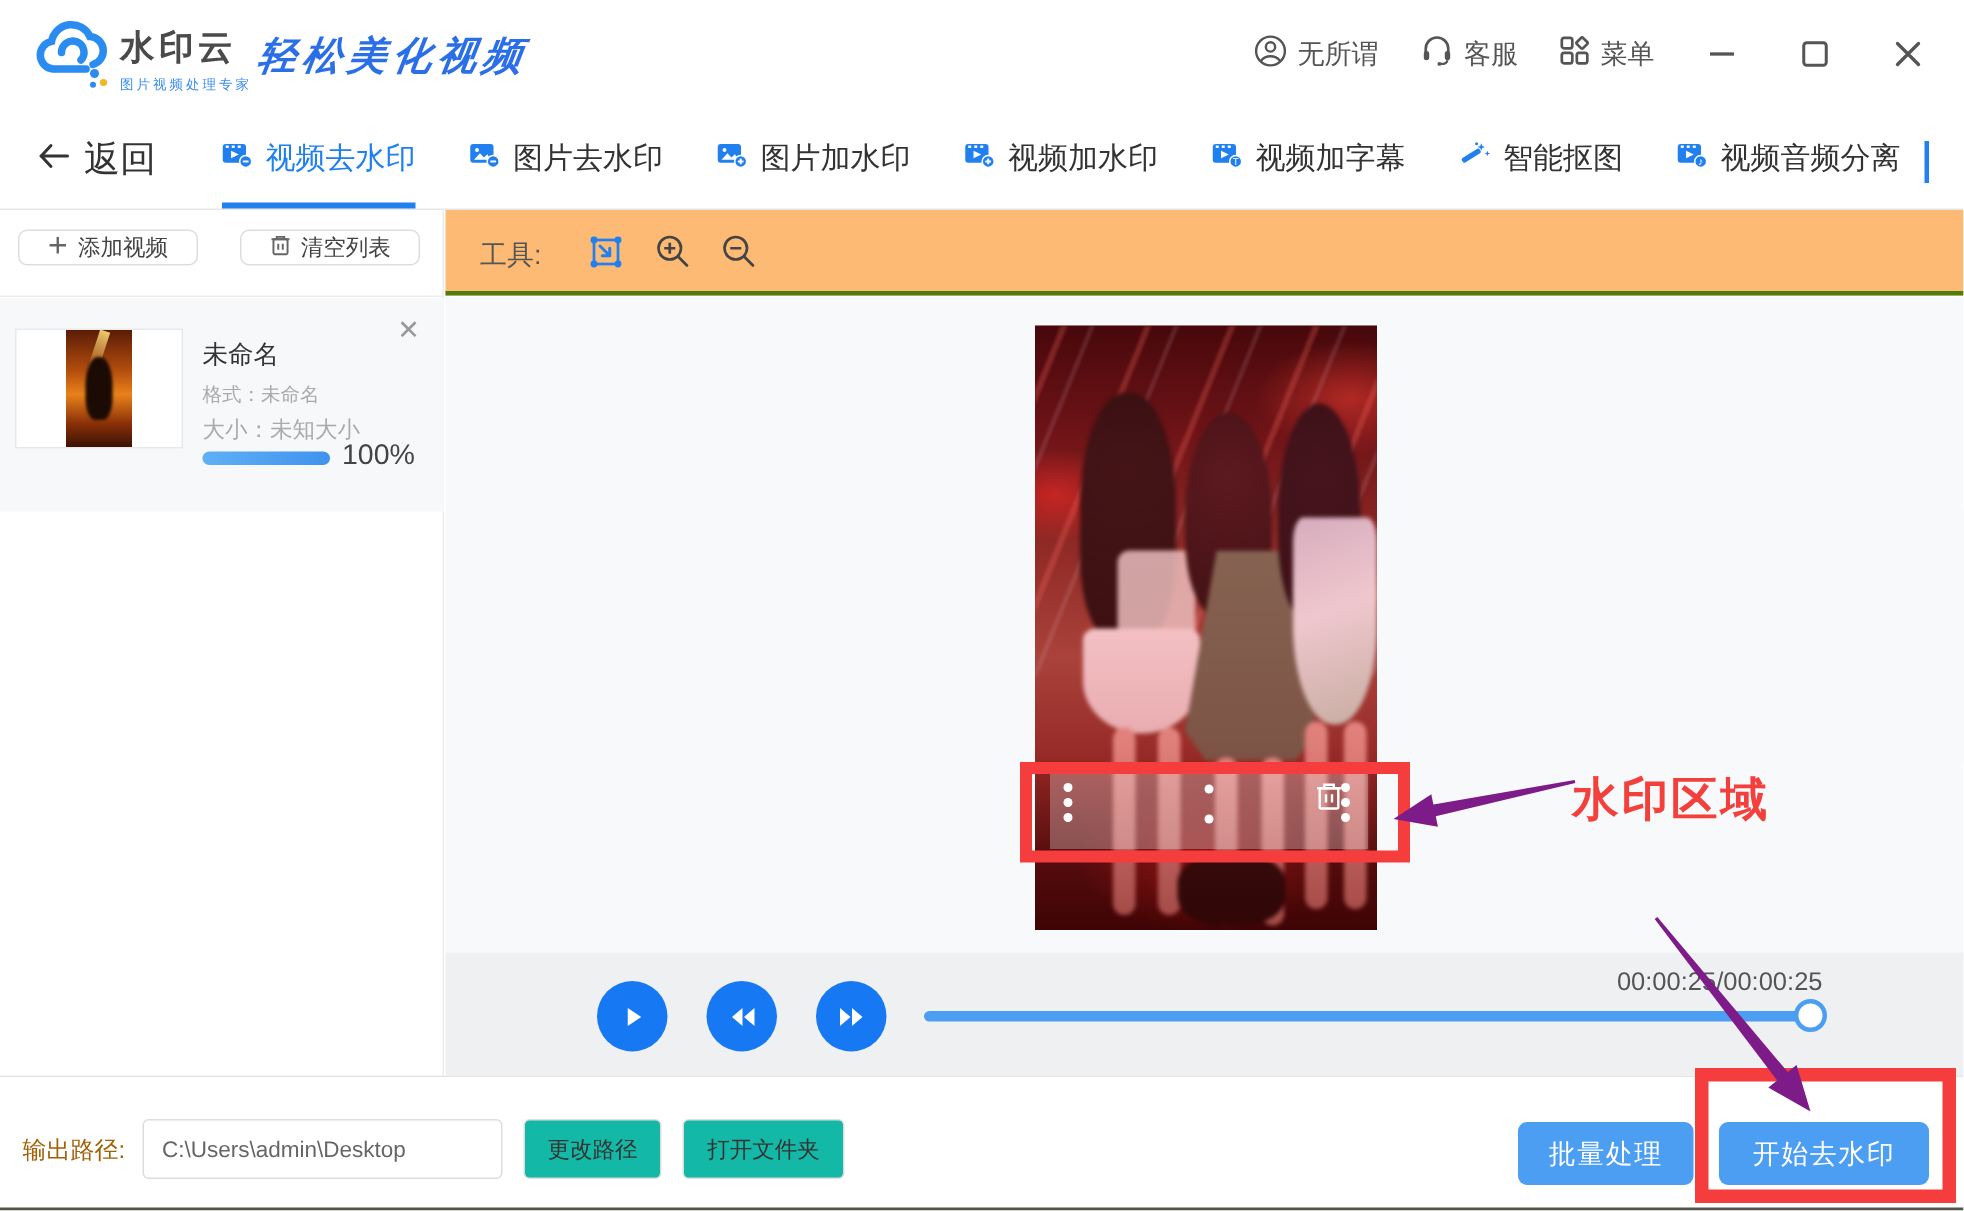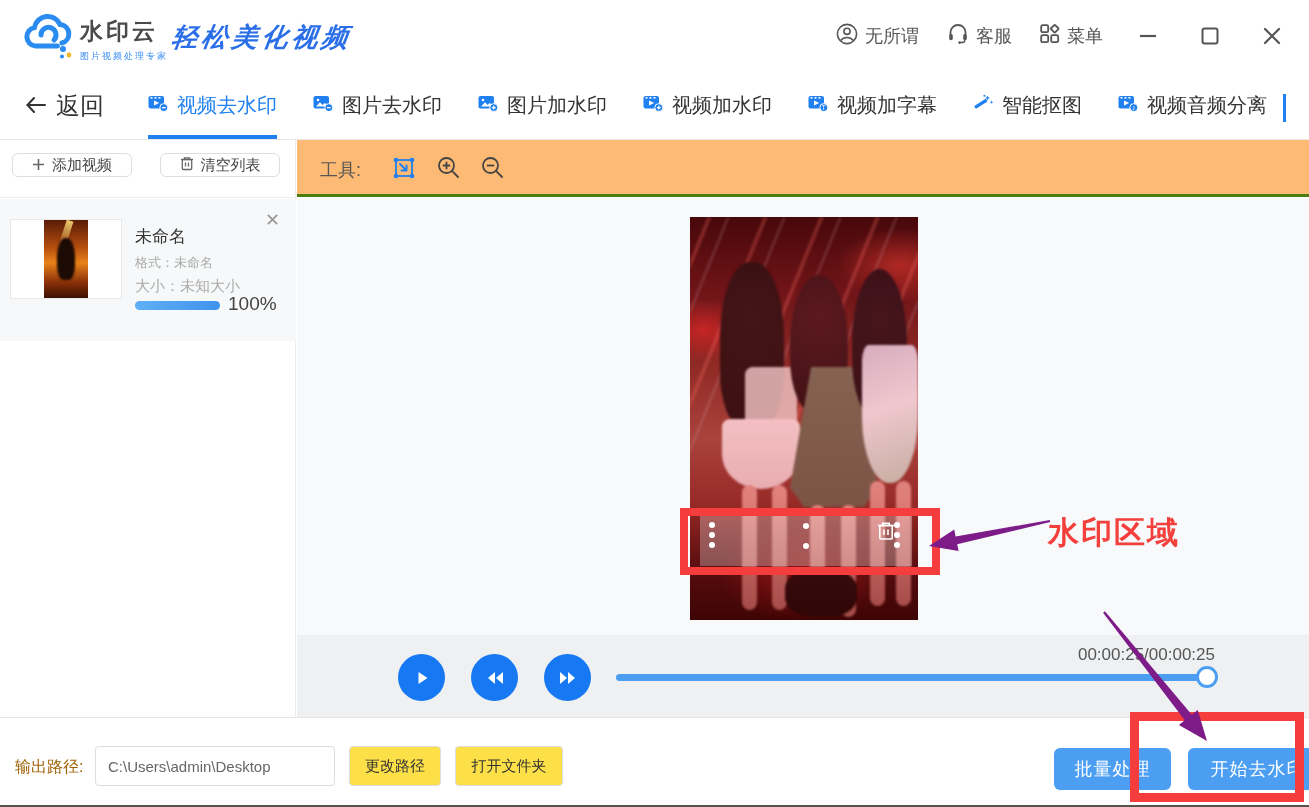--- a/index.html
+++ b/index.html
@@ -87,22 +87,22 @@
   .player-bar { position:absolute; left:297px; top:635px; width:1012px; height:82px; background:#eef0f2; }
   .pbtn { position:absolute; top:19px; width:47px; height:47px; border-radius:50%; background:#1678f2; display:flex; align-items:center; justify-content:center; cursor:pointer; }
   .progress-track { position:absolute; left:319px; top:39px; width:592px; height:7px; border-radius:4px; background:#4b9ef2; cursor:pointer; }
   .progress-knob { position:absolute; left:899px; top:31px; width:22px; height:22px; border-radius:50%; background:#fff; border:3px solid #4b9ef2; cursor:pointer; }
   .time-text { position:absolute; left:703px; top:10px; width:215px; text-align:right; font-size:17px; color:#555; }
 
   
   .footer { position:absolute; left:0; top:717px; width:1309px; height:90px; background:#fff; border-top:1px solid #e5e5e5; }
   .out-label { position:absolute; left:15px; top:39px; font-size:16px; color:#a16207; }
   .out-input { position:absolute; left:95px; top:28px; width:240px; height:40px; border:1px solid #ddd; border-radius:4px; padding:0 12px; font-size:15px; color:#666; font-family:"Liberation Sans",sans-serif; background:#fff; }
-  .ghost-btn { position:absolute; top:28px; height:40px; background:#fde047; border:1px solid #ddd; border-radius:4px; font-size:15px; color:#333; display:flex; align-items:center; justify-content:center; cursor:pointer; }
-  .blue-btn { position:absolute; top:30px; height:42px; border-radius:6px; background:#4b9ef2; color:#fff; font-size:18px; display:flex; align-items:center; justify-content:center; cursor:pointer; letter-spacing:1px;margin-left:42px; }
+  .ghost-btn { position:absolute; top:28px; height:40px; background:#14b8a6; border:1px solid #ddd; border-radius:4px; font-size:15px; color:#333; display:flex; align-items:center; justify-content:center; cursor:pointer; }
+  .blue-btn { position:absolute; top:30px; height:42px; border-radius:6px; background:#4b9ef2; color:#fff; font-size:18px; display:flex; align-items:center; justify-content:center; cursor:pointer; letter-spacing:1px; }
   .bottom-line { position:absolute; left:0; bottom:0; width:1309px; height:2px; background:#55544a; }
 </style>
 </head>
 <body>
 
 <div id="app">
 
   <div class="header">
     <span class="logo-cloud">
       <svg width="56" height="50" viewBox="0 0 56 50" fill="none">

